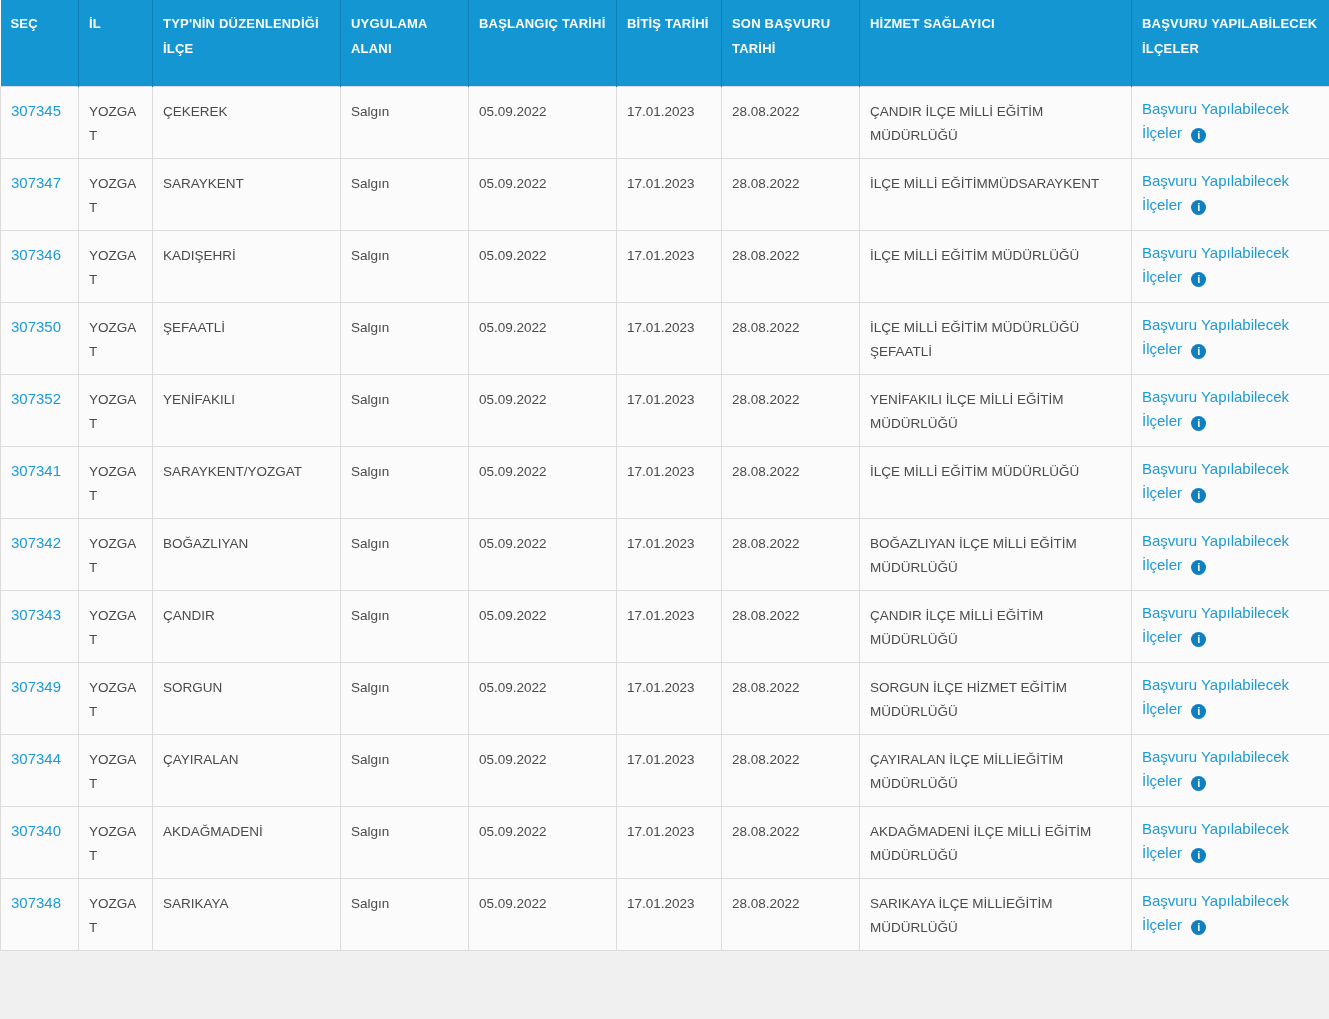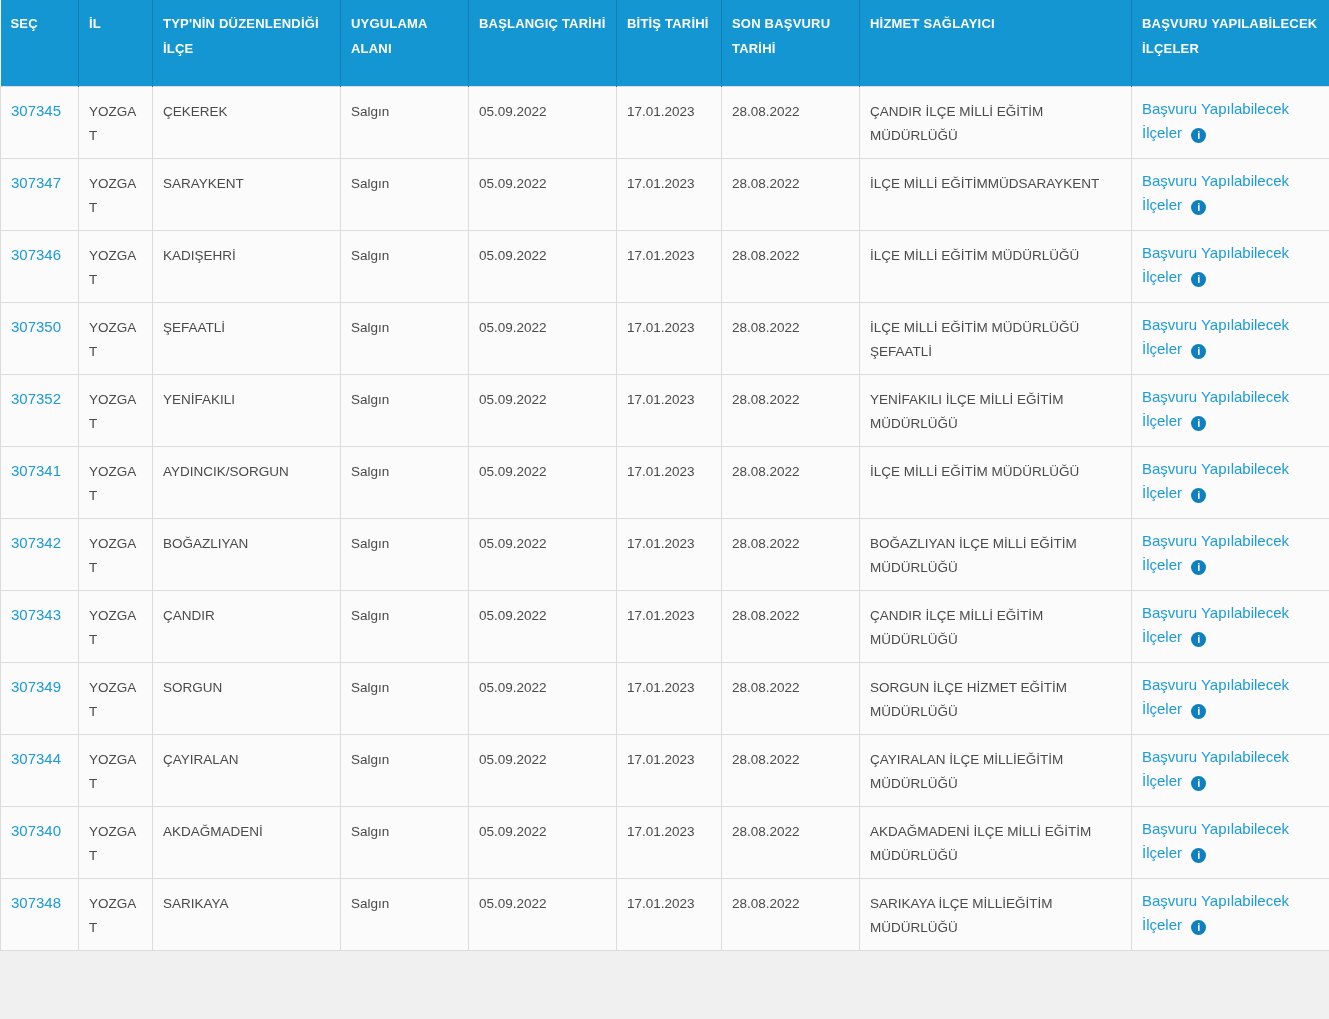--- a/index.html
+++ b/index.html
@@ -166,21 +166,21 @@
           <td class="cell-alan">Salgın</td>
           <td class="cell-baslangic">05.09.2022</td>
           <td class="cell-bitis">17.01.2023</td>
           <td class="cell-son">28.08.2022</td>
           <td class="cell-saglayici">YENİFAKILI İLÇE MİLLİ EĞİTİM MÜDÜRLÜĞÜ</td>
           <td class="cell-basvuru"><a class="apply-link" href="#"><span>Başvuru Yapılabilecek İlçeler</span> <span class="info-icon">i</span></a></td>
         </tr>
         <tr>
           <td class="cell-sec"><a class="id-link" href="#">307341</a></td>
           <td class="cell-il">YOZGAT</td>
-          <td class="cell-ilce">AYDINCIK/SORGUN</td>
+          <td class="cell-ilce">SARAYKENT/YOZGAT</td>
           <td class="cell-alan">Salgın</td>
           <td class="cell-baslangic">05.09.2022</td>
           <td class="cell-bitis">17.01.2023</td>
           <td class="cell-son">28.08.2022</td>
           <td class="cell-saglayici">İLÇE MİLLİ EĞİTİM MÜDÜRLÜĞÜ</td>
           <td class="cell-basvuru"><a class="apply-link" href="#"><span>Başvuru Yapılabilecek İlçeler</span> <span class="info-icon">i</span></a></td>
         </tr>
         <tr>
           <td class="cell-sec"><a class="id-link" href="#">307342</a></td>
           <td class="cell-il">YOZGAT</td>

